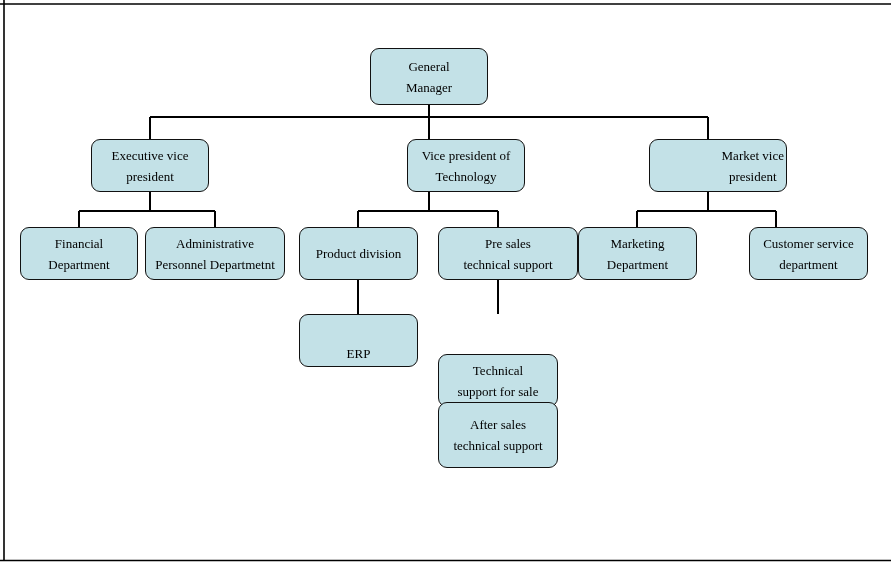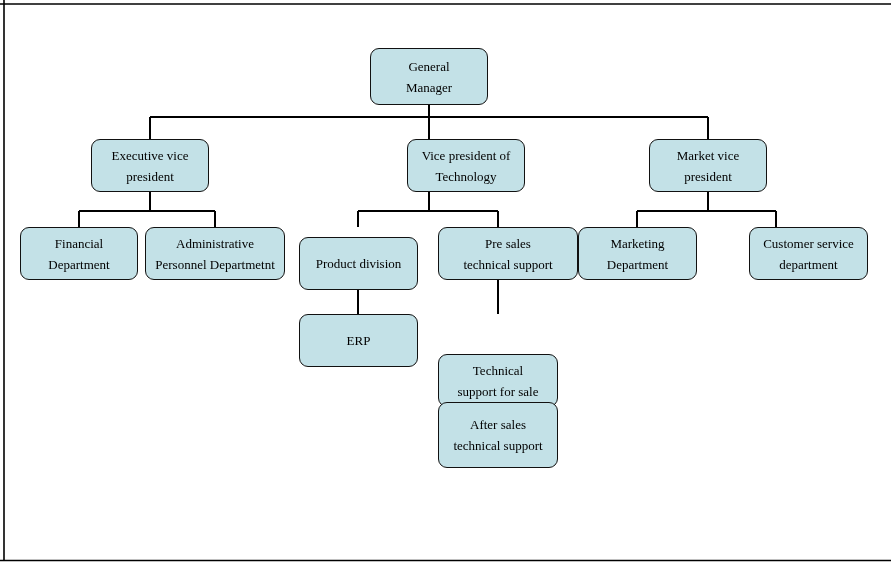--- a/index.html
+++ b/index.html
@@ -29,28 +29,28 @@
     font-size: 13px;
     line-height: 21px;
     color: #000000;
     white-space: pre-line;
     padding: 2px;
   }
   
   #n-gm  { left: 370px; top: 48px;  width: 118px; height: 57px; }
   #n-evp { left: 91px;  top: 139px; width: 118px; height: 53px; }
   #n-vpt { left: 370px; top: 139px; width: 118px; height: 53px; margin-left: 37px; }
-  #n-mvp { left: 649px; top: 139px; width: 118px; height: 53px; }
+  #n-mvp { left: 649px; top: 139px; width: 138px; height: 53px; justify-content: flex-end; }
   #n-fin { left: 20px;  top: 227px; width: 118px; height: 53px; align-items: center; }
   #n-adm { left: 145px; top: 227px; width: 140px; height: 53px; }
-  #n-prd { left: 299px; top: 237px; width: 119px; height: 53px; }
+  #n-prd { left: 299px; top: 227px; width: 119px; height: 53px; }
   #n-pre { left: 438px; top: 227px; width: 140px; height: 53px; }
   #n-mkt { left: 578px; top: 227px; width: 119px; height: 53px; }
   #n-cus { left: 717px; top: 227px; width: 119px; height: 53px; margin-left: 32px; }
-  #n-erp { left: 299px; top: 314px; width: 119px; height: 53px; }
+  #n-erp { left: 299px; top: 314px; width: 119px; height: 53px; align-items: flex-end; }
   #n-tss { left: 438px; top: 314px; width: 120px; height: 53px; margin-top: 40px; }
   #n-aft { left: 438px; top: 402px; width: 120px; height: 66px; }
 </style>
 </head>
 <body>
 
 <div class="canvas">
 
   <svg class="connectors" viewBox="0 0 891 585" xmlns="http://www.w3.org/2000/svg">
 

